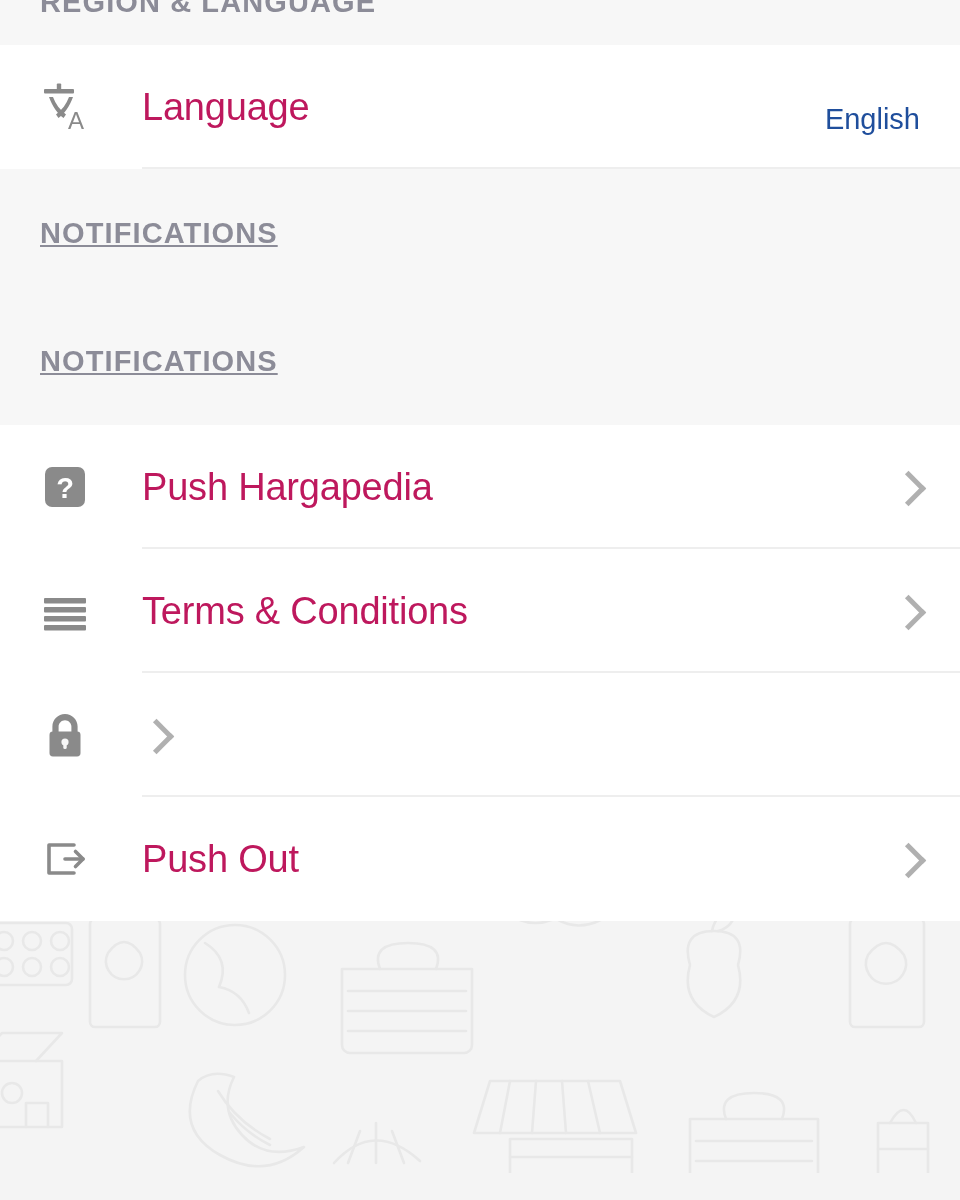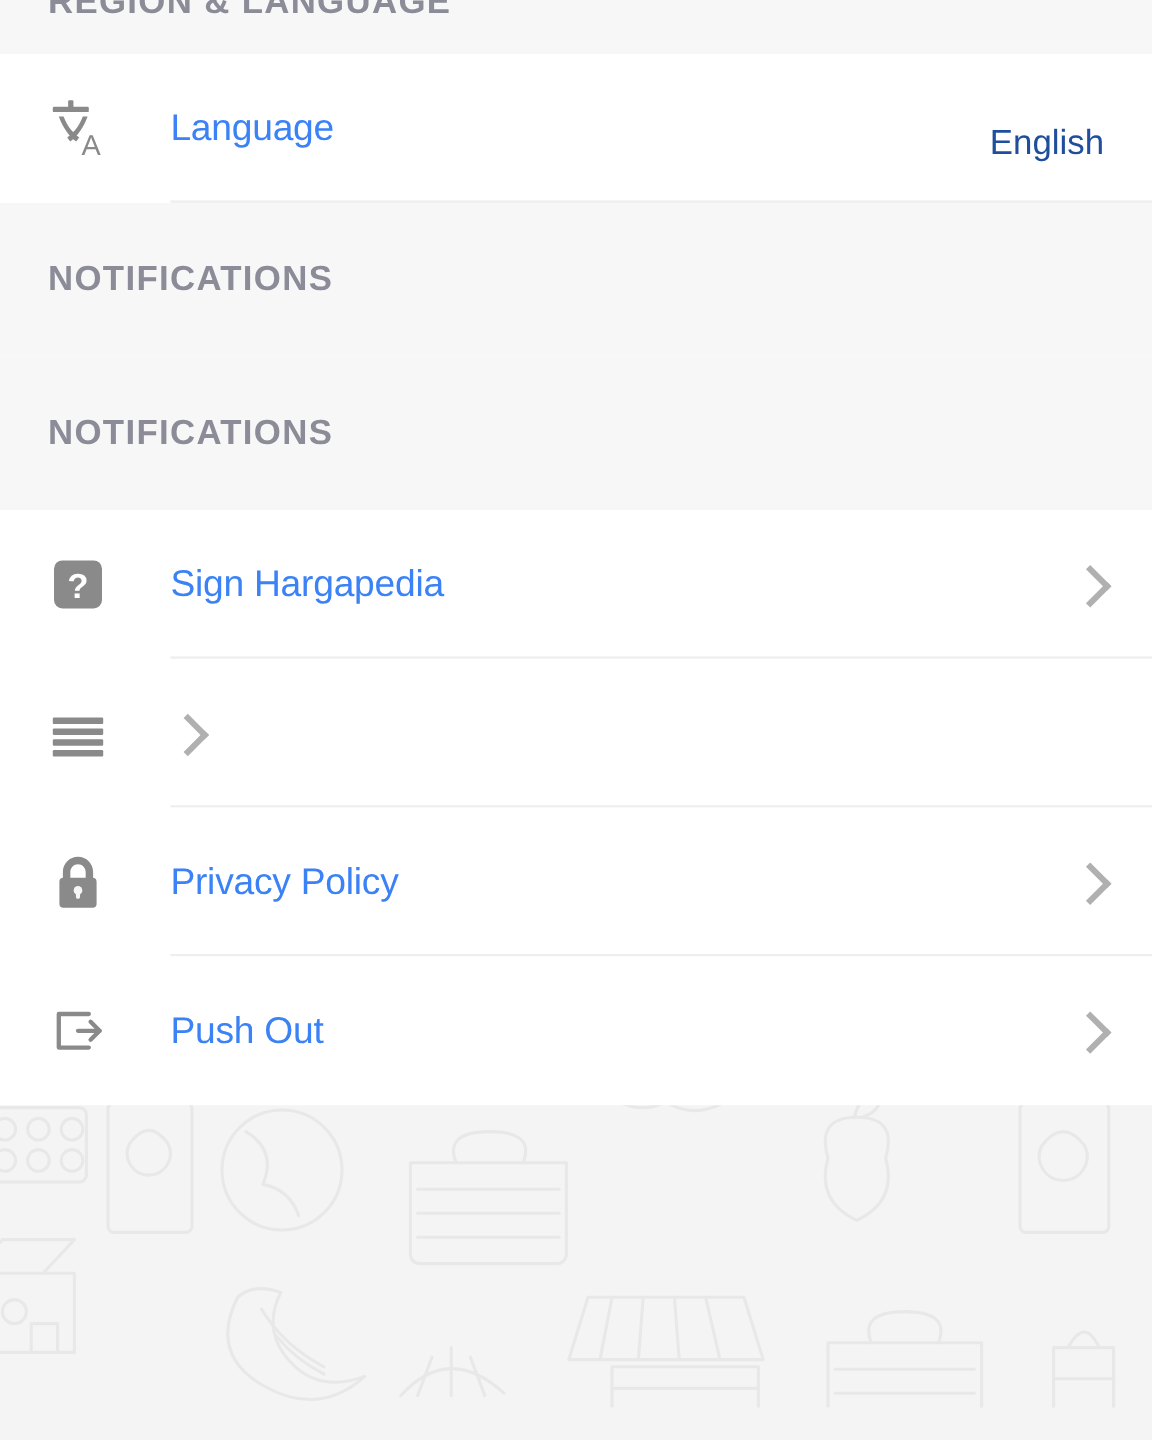--- a/index.html
+++ b/index.html
@@ -43,20 +43,21 @@
     padding-top: 0;
     overflow: hidden;
   }
   .section-header.first .hdr-text {
     position: relative;
     top: -14px;
   }
   .section-header.mid {
     height: 128px;
     align-items: center;
+    text-decoration: underline;
   }
 
   
   .rows {
     background: #ffffff;
     flex: none;
   }
   .row {
     height: 124px;
     display: flex;
@@ -69,22 +70,22 @@
     width: 142px;
     min-width: 142px;
     display: flex;
     align-items: center;
     justify-content: flex-start;
     padding-left: 40px;
     box-sizing: border-box;
   }
   .row .label {
     flex: 1;
-    font-size: 31px;
-    color: #3b82f6;
+    font-size: 38px;
+    color: #be185d;
     letter-spacing: -0.2px;
   }
   .row .right-cell {
     display: flex;
     align-items: center;
     justify-content: flex-end;
     padding-right: 40px;
   }
   .row .value {
     font-size: 29px;
@@ -205,58 +206,58 @@
 
     <div class="row divided">
       <div class="icon-cell">
         <span>
           <svg class="ic" width="50" height="50" viewBox="0 0 50 50">
             <rect x="5" y="5" width="40" height="40" rx="7" fill="#8a8a8a"></rect>
             <text x="25" y="36" text-anchor="middle" font-family="Liberation Sans, sans-serif" font-size="29" font-weight="bold" fill="#ffffff">?</text>
           </svg>
         </span>
       </div>
-      <div class="label">Sign Hargapedia</div>
+      <div class="label">Push Hargapedia</div>
       <div class="right-cell">
         <span class="chevron"></span>
       </div>
     </div>
 
     <div class="row divided">
       <div class="icon-cell">
         <span>
           <svg class="ic" width="50" height="50" viewBox="0 0 50 50">
             <g fill="#8a8a8a">
               <rect x="4" y="12" width="42" height="5.4" rx="1"></rect>
               <rect x="4" y="21" width="42" height="5.4" rx="1"></rect>
               <rect x="4" y="30" width="42" height="5.4" rx="1"></rect>
               <rect x="4" y="39" width="42" height="5.4" rx="1"></rect>
             </g>
           </svg>
         </span>
       </div>
+      <div class="label">Terms &amp; Conditions</div>
       <div class="right-cell">
         <span class="chevron"></span>
       </div>
     </div>
 
     <div class="row divided">
       <div class="icon-cell">
         <span>
           <svg class="ic" width="50" height="50" viewBox="0 0 50 50">
             <g fill="#8a8a8a">
               <path d="M25 4 c-7 0-12.6 5.6-12.6 12.6 v6.4 h6.2 v-6.4 c0-3.5 2.9-6.4 6.4-6.4 s6.4 2.9 6.4 6.4 v6.4 h6.2 v-6.4 C37.6 9.6 32 4 25 4 Z"></path>
               <rect x="9.5" y="21.5" width="31" height="25" rx="3.4"></rect>
               <circle cx="25" cy="32" r="3.6" fill="#f6f6f6"></circle>
               <rect x="23.3" y="32" width="3.4" height="7" rx="1.6" fill="#f6f6f6"></rect>
             </g>
           </svg>
         </span>
       </div>
-      <div class="label">Privacy Policy</div>
       <div class="right-cell">
         <span class="chevron"></span>
       </div>
     </div>
 
     <div class="row">
       <div class="icon-cell">
         <span>
           <svg class="ic" width="50" height="50" viewBox="0 0 50 50">
             <g fill="none" stroke="#8a8a8a" stroke-width="3.6" stroke-linecap="round" stroke-linejoin="round">

